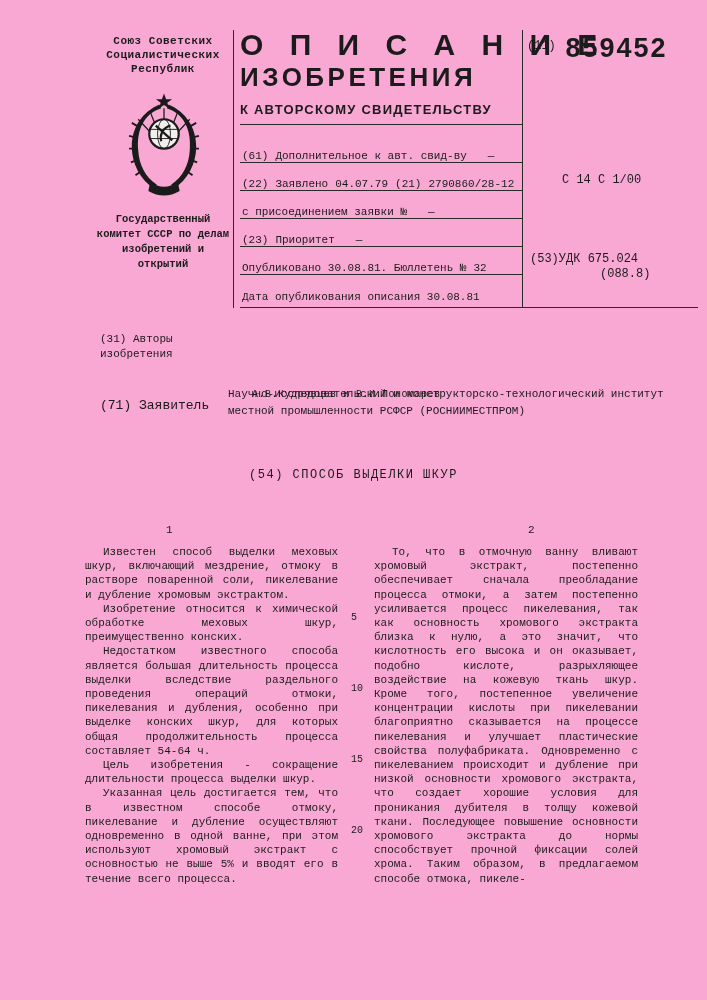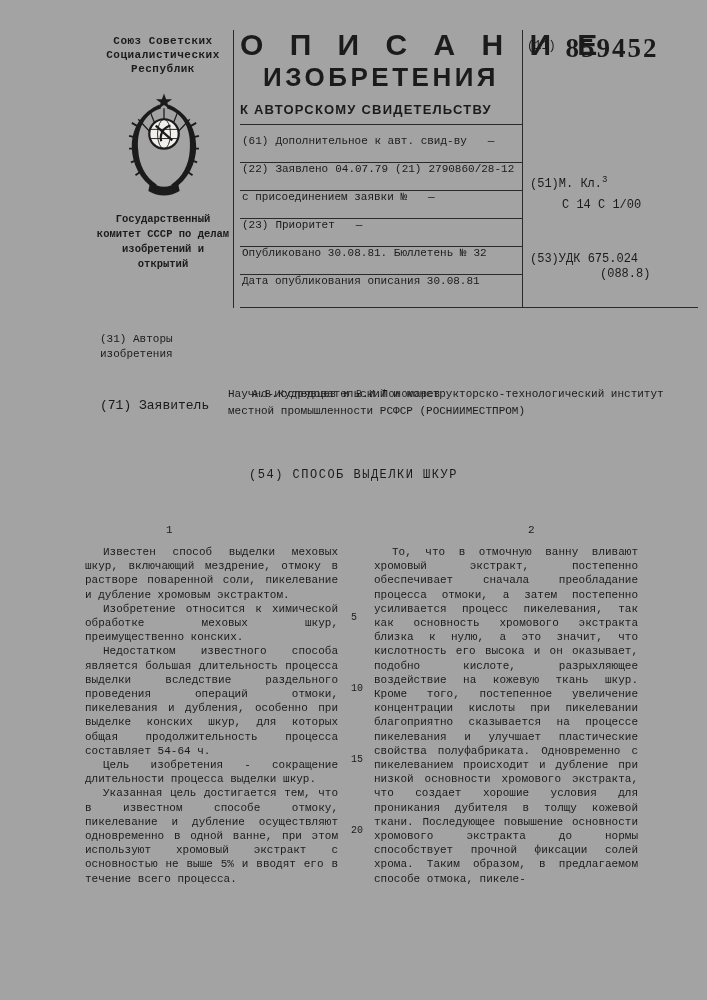--- a/index.html
+++ b/index.html
@@ -1,21 +1,21 @@
 <!DOCTYPE html>
 <html><head>
 <meta charset="utf-8">
 <style>
   html, body { margin: 0; padding: 0; background: #d8d6d2; }
   .page {
     position: relative;
     width: 707px;
     height: 1000px;
     margin: 0 auto;
-    background: #a3a3a3;
+    background: #f9a8d4;
     font-family: "Liberation Mono", "DejaVu Sans Mono", monospace;
     color: #1b1b1b;
     overflow: hidden;
   }
   
   .union {
     position: absolute; left: 96px; top: 34px; width: 134px;
     text-align: center; font-weight: bold; font-size: 11px; line-height: 14px;
     letter-spacing: 0.5px;
   }
@@ -29,36 +29,36 @@
   .vline1 { left: 233px; }
   .vline2 { left: 522px; }
   .long-hr { position: absolute; left: 240px; top: 307px; width: 458px; height: 1px; background: #2a2a2a; }
   
   .title-block {
     position: absolute; left: 240px; top: 28px; width: 282px;
     border-bottom: 1px solid #2a2a2a; padding-bottom: 7px;
     font-family: "Liberation Sans", sans-serif;
   }
   .title-l1 { font-size: 30px; font-weight: bold; letter-spacing: 9px; line-height: 34px; white-space: nowrap; }
-  .title-l2 { font-size: 26px; font-weight: bold; letter-spacing: 3.5px; line-height: 31px; white-space: nowrap; text-align: center; }
+  .title-l2 { font-size: 26px; font-weight: bold; letter-spacing: 3.5px; line-height: 31px; white-space: nowrap; }
   .title-l3 { font-size: 13px; font-weight: bold; letter-spacing: 1.2px; margin-top: 9px; white-space: nowrap; }
   .fields { position: absolute; left: 240px; top: 135px; width: 282px; }
   .field-row {
     height: 28px; box-sizing: border-box;
     border-bottom: 1px solid #2a2a2a;
-    font-size: 11px; display: flex; align-items: flex-start; gap: 7px;
+    font-size: 11px; display: flex; align-items: flex-end; gap: 7px;
     padding-left: 2px; white-space: nowrap;
   }
   .field-row:last-child { border-bottom: none; }
   .dash { margin-left: 14px; }
   
   .pub-number { position: absolute; left: 527px; top: 33px; white-space: nowrap; }
   .pub-number .code { font-size: 12px; vertical-align: 8px; }
   .pub-number .num {
-    font-family: Liberation Serif, serif; font-weight: bold;
+    font-family: Liberation Sans, sans-serif; font-weight: bold;
     font-size: 27px; letter-spacing: 2px;
   }
   .klass { position: absolute; left: 530px; top: 170px; font-size: 12px; line-height: 21px; white-space: nowrap; }
   .klass .indent { margin-left: 32px; }
   .udk { position: absolute; left: 530px; top: 252px; font-size: 12px; line-height: 15px; white-space: nowrap; }
   .udk .indent { margin-left: 70px; }
   sup { font-size: 9px; }
   
   .authors-label { position: absolute; left: 100px; top: 332px; width: 116px; font-size: 11px; line-height: 15px; }
   .authors-value { position: absolute; left: 252px; top: 341px; font-size: 10px; letter-spacing: 0.5px; margin-top: 48px; }
@@ -148,23 +148,20 @@
     </div>
   </div>
   <div class="long-hr"></div>
 
   <div class="pub-number">
     <span class="code">(11)</span>
     <span class="num">859452</span>
   </div>
 
   <div class="klass">
-    <div>
-      <span>(51)</span><span>М. Кл.</span><sup>3</sup>
-    </div>
     <div class="indent">С 14 С 1/00</div>
   </div>
 
   <div class="udk">
     <div>
       <span>(53)</span><span>УДК</span>
       <span>675.024</span>
     </div>
     <div class="indent">(088.8)</div>
   </div>

